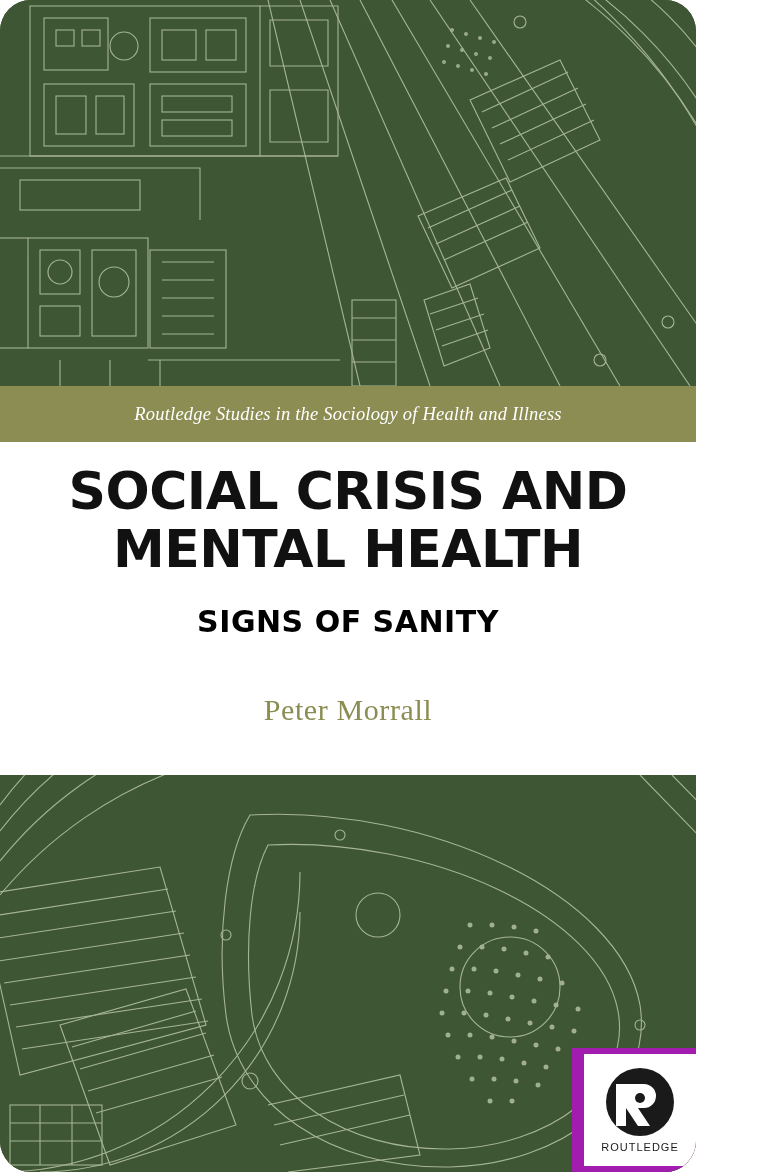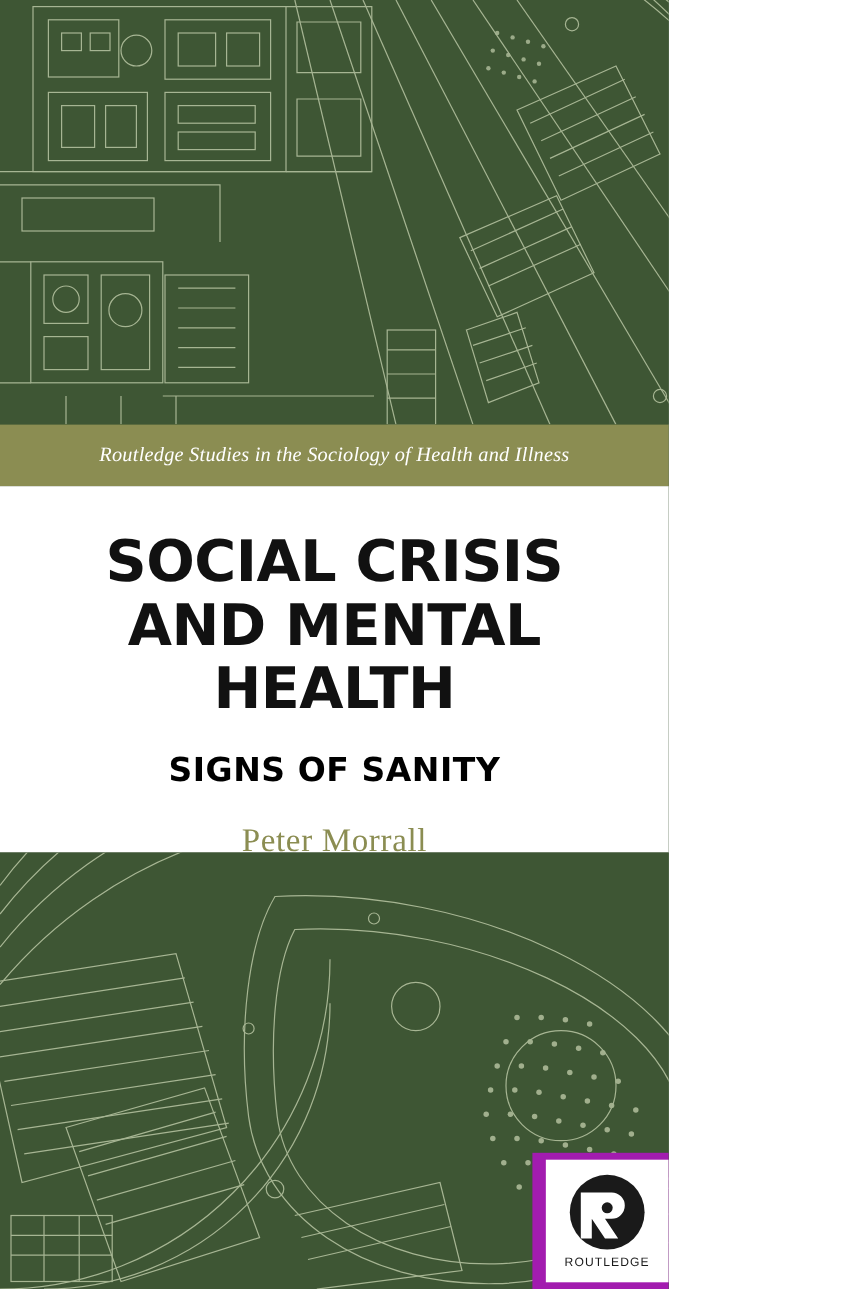--- a/index.html
+++ b/index.html
@@ -2,25 +2,26 @@
 <html><head>
 <meta charset="utf-8">
 <style>
   html, body {
     margin: 0;
     padding: 0;
     background: #ffffff;
   }
   #cover {
     position: relative;
-    width: 608px;
+    width: 696px;
     height: 1172px;
     overflow: hidden;
     background: #3d5334;
     font-family: "Liberation Sans", sans-serif;
+    border-radius: 31px;
   }
 
   
   .art {
     position: absolute;
     left: 0;
     right: 0;
     overflow: hidden;
   }
   .art-top { top: 0; height: 386px; background: #3e5634; }
@@ -55,21 +56,21 @@
     left: 0;
     right: 0;
     top: 442px;
     height: 333px;
     background: #ffffff;
     display: flex;
     flex-direction: column;
     align-items: center;
   }
   .book-title {
-    margin: 40px 40px 0 40px;
+    margin: 20px 40px 0 40px;
     font-family: "DejaVu Sans", sans-serif;
     font-weight: bold;
     font-size: 52px;
     line-height: 1.12;
     letter-spacing: -0.5px;
     color: #111111;
     text-align: center;
     text-transform: uppercase;
     max-width: 660px;
   }
@@ -77,21 +78,21 @@
     margin-top: 26px;
     font-family: "DejaVu Sans", sans-serif;
     font-weight: bold;
     font-size: 30px;
     letter-spacing: 0.5px;
     color: #000000;
     text-align: center;
     text-transform: uppercase;
   }
   .book-author {
-    margin-top: 30px;
+    margin-top: 54px;
     font-family: "Liberation Serif", serif;
     font-size: 30px;
     color: #8b8d52;
     text-align: center;
     letter-spacing: 0.6px;
   }
 
   
   .logo {
     position: absolute;

